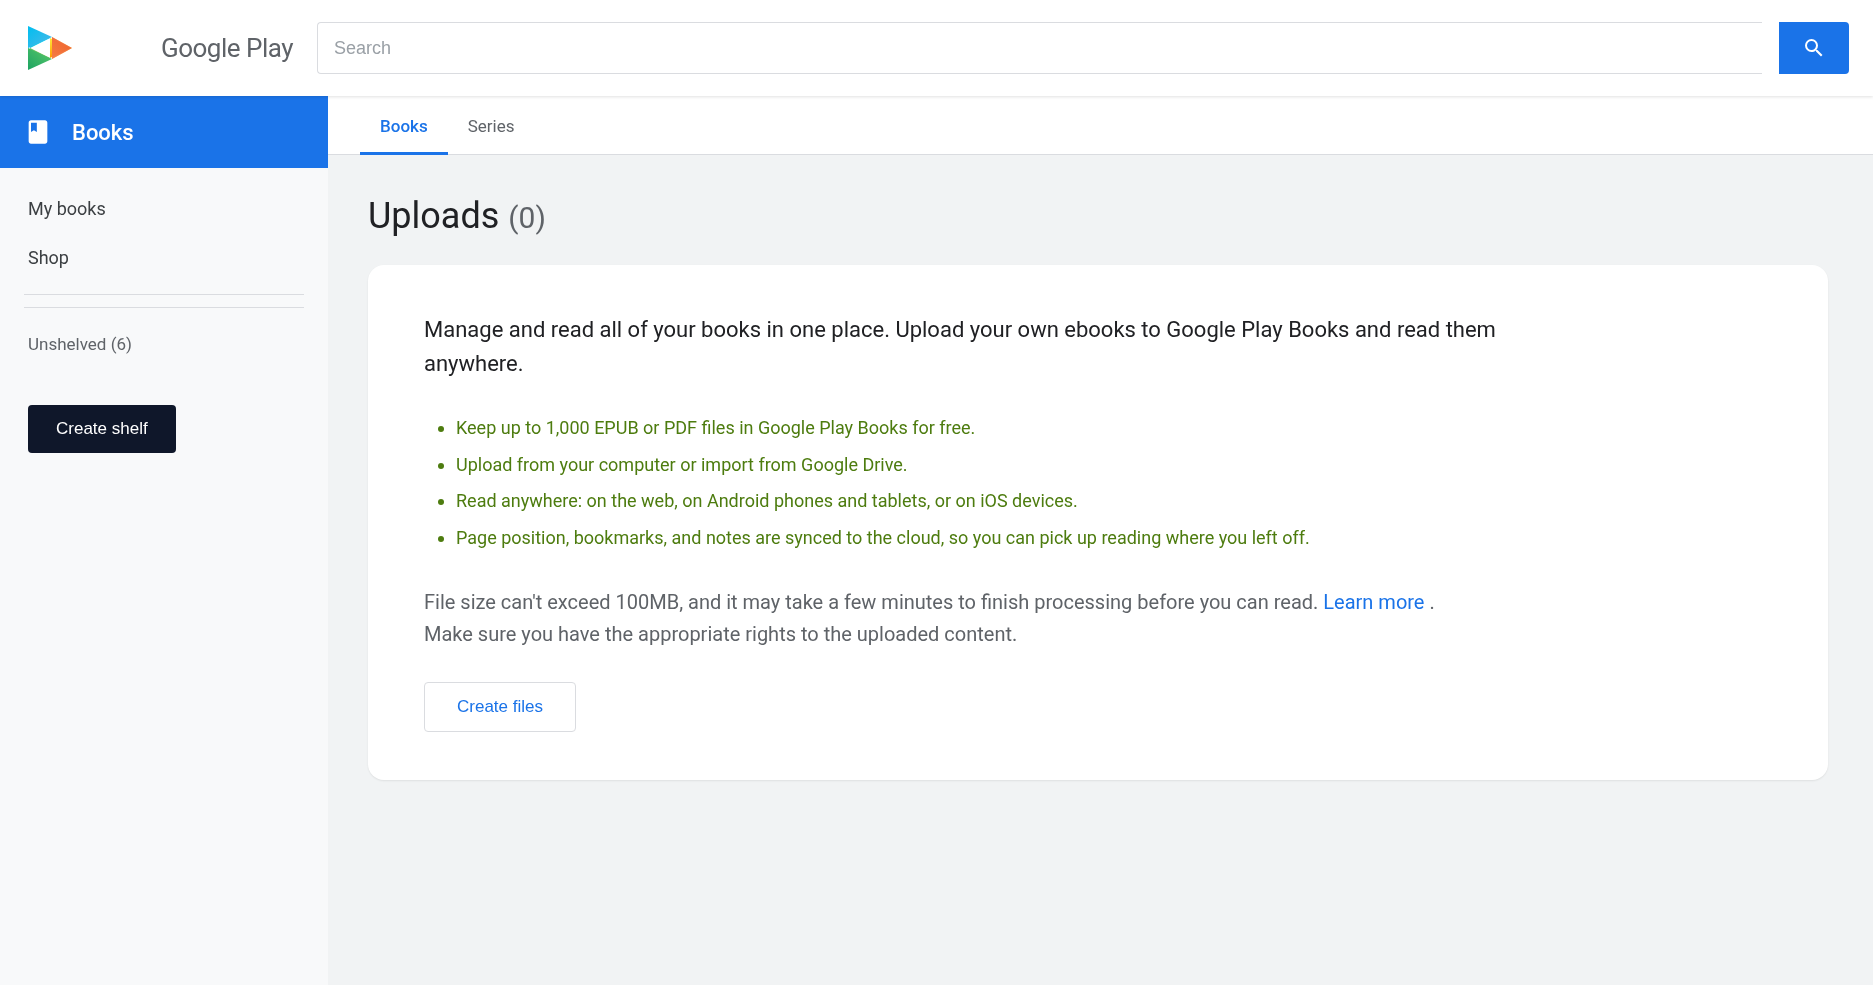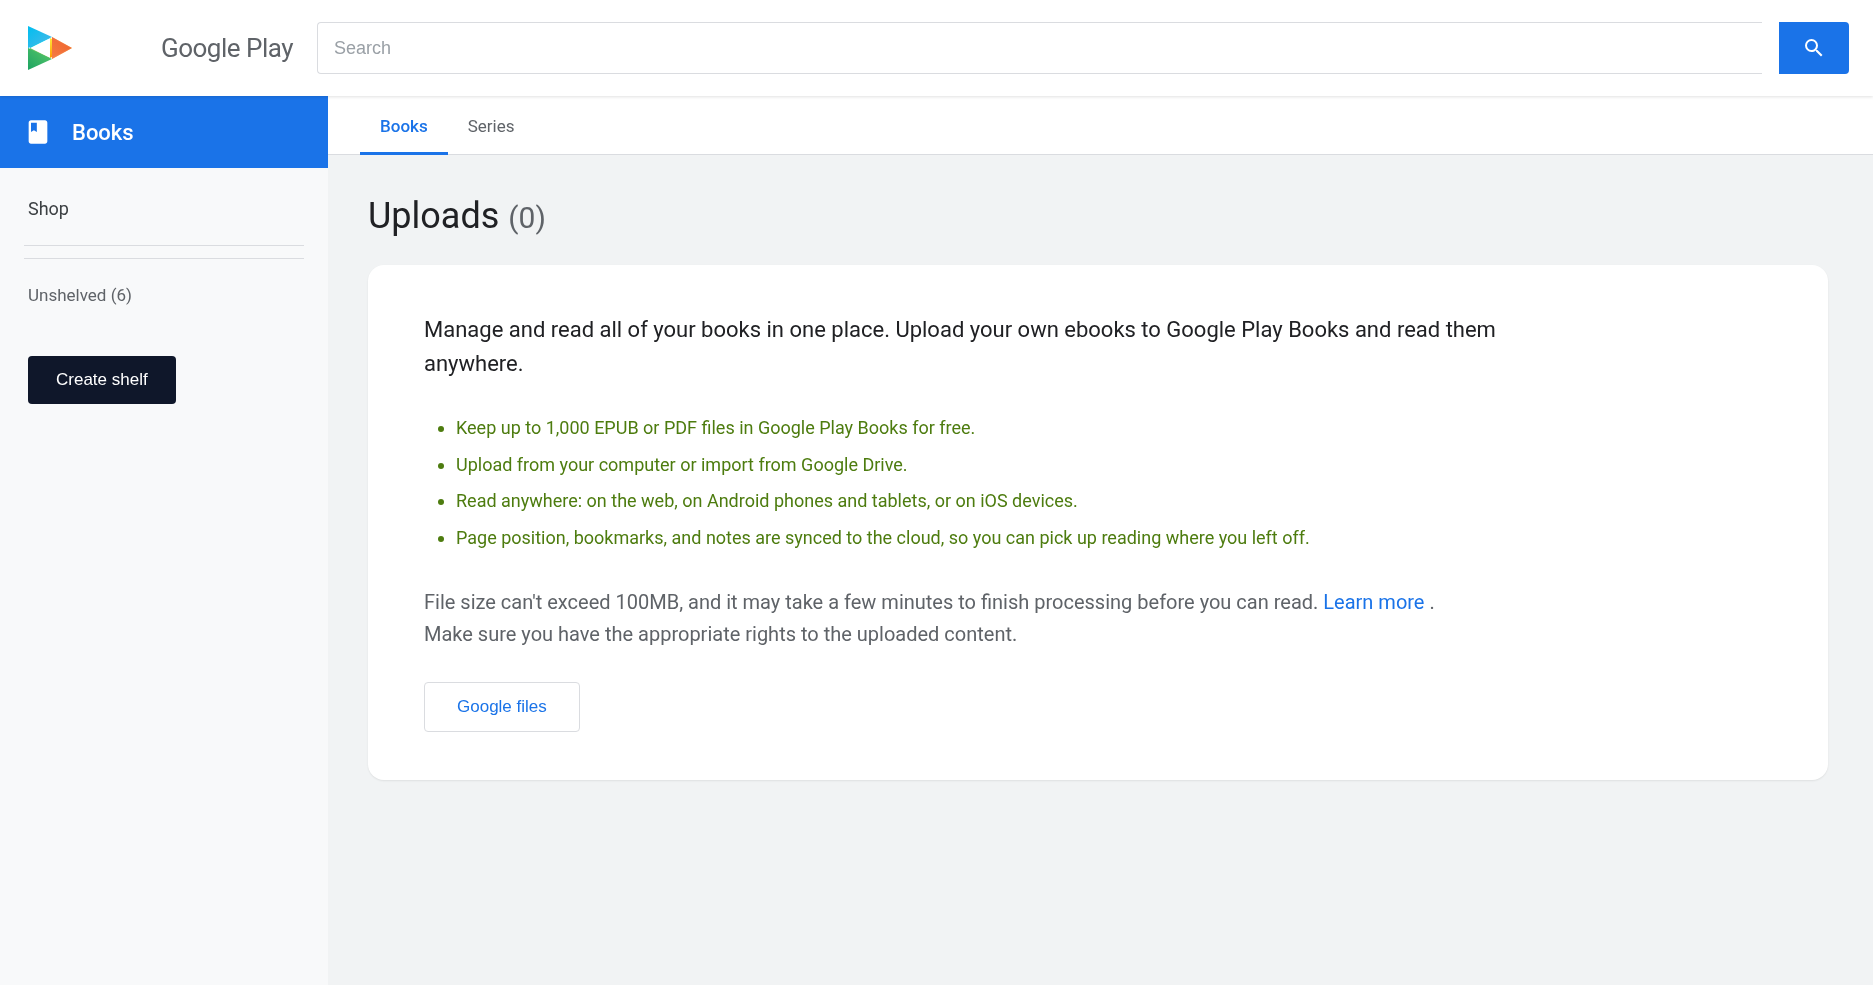--- a/index.html
+++ b/index.html
@@ -318,20 +318,21 @@
   <aside class="sidebar">
     <div class="sidebar-books-header">
 
       <svg width="28" height="28" viewBox="0 0 24 24" fill="white">
         <path d="M18 2H6c-1.1 0-2 .9-2 2v16c0 1.1.9 2 2 2h12c1.1 0 2-.9 2-2V4c0-1.1-.9-2-2-2zM6 4h5v8l-2.5-1.5L6 12V4z"></path>
       </svg>
       <span class="sidebar-books-label">Books</span>
     </div>
 
     <nav class="sidebar-nav">
+      <a class="sidebar-item">My books</a>
       <a class="sidebar-item">Shop</a>
 
       <div class="sidebar-divider"></div>
 
 
       <div class="sidebar-divider"></div>
 
       <a class="sidebar-item-secondary">Unshelved (6)</a>
 
       <button class="create-shelf-btn">Create shelf</button>
@@ -358,17 +359,17 @@
           <li>Keep up to 1,000 EPUB or PDF files in Google Play Books for free.</li>
           <li>Upload from your computer or import from Google Drive.</li>
           <li>Read anywhere: on the web, on Android phones and tablets, or on iOS devices.</li>
           <li>Page position, bookmarks, and notes are synced to the cloud, so you can pick up reading where you left off.</li>
         </ul>
 
         <p class="card-footer-text">
           <span>File size can't exceed 100MB, and it may take a few minutes to finish processing before you can read. </span><a class="learn-more-link">Learn more</a><span> .<br>Make sure you have the appropriate rights to the uploaded content.</span>
         </p>
 
-        <button class="upload-btn">Google files</button>
+        <button class="upload-btn">Create files</button>
       </div>
     </div>
   </div>
 </div>
 
 </body></html>

